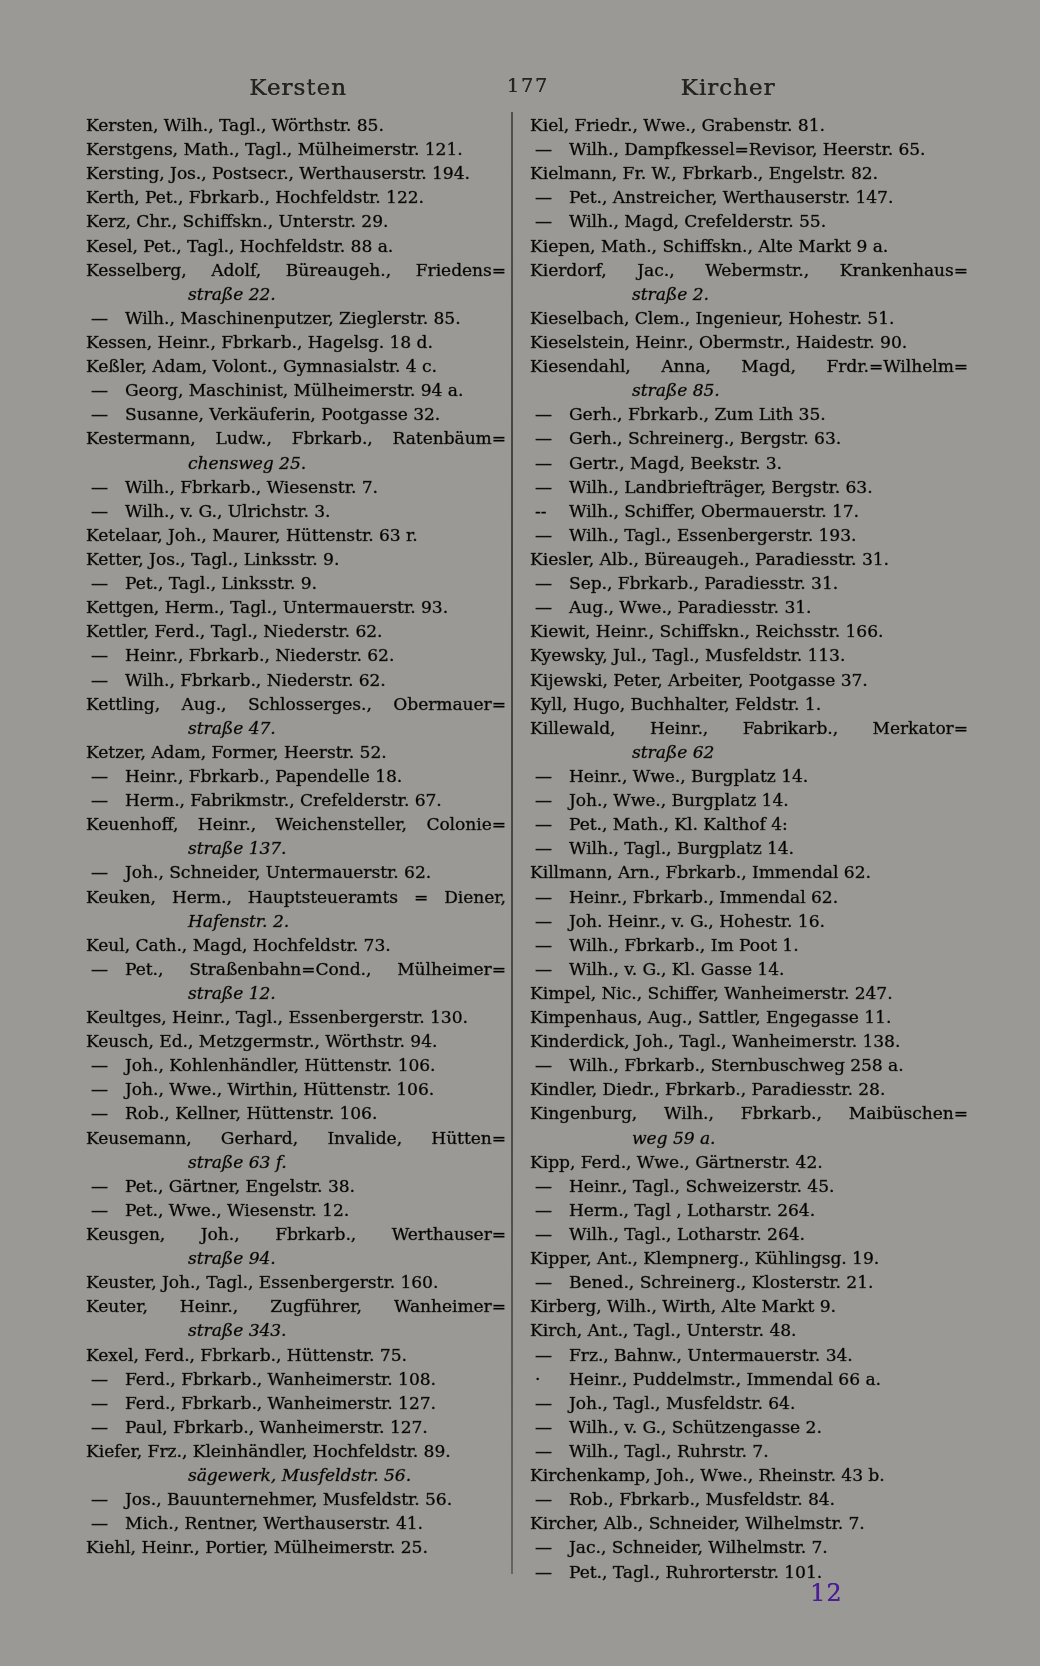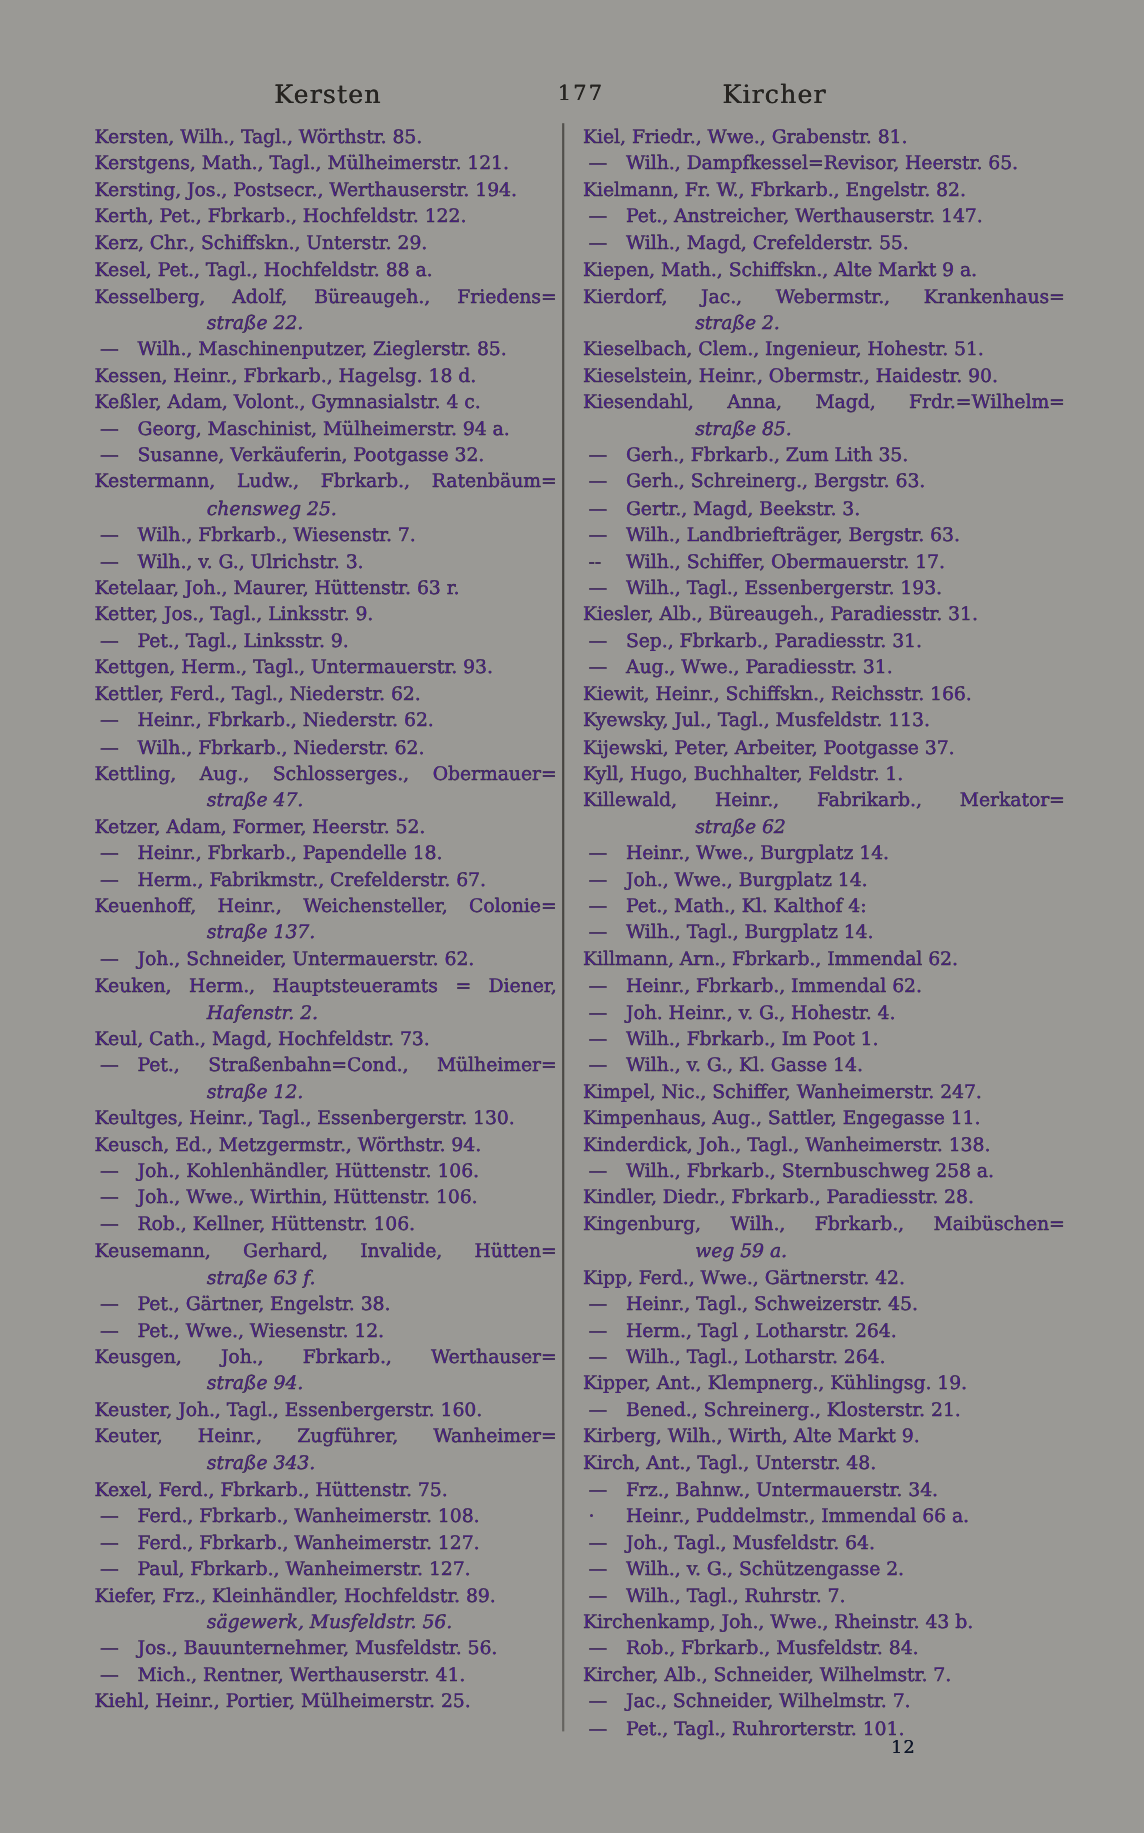--- a/index.html
+++ b/index.html
@@ -34,44 +34,44 @@
     position:absolute;transform:translateX(-50%);
     font-size:23px;font-weight:normal;letter-spacing:1px;
     text-shadow:0.4px 0 0 currentColor;
   }
   .hdr .pg{
     position:absolute;transform:translateX(-50%);
     font-size:19px;letter-spacing:2px;text-shadow:0.3px 0 0 currentColor;margin-left:20px;
   }
   .kw.l{left:298px;}
   .pg{left:508px;}
-  .kw.r{left:704px;}
+  .kw.r{left:728px;}
 
   .divider{
     position:absolute;left:511px;top:112px;width:2px;height:1462px;
     background:linear-gradient(180deg, rgba(58,56,52,0.75), rgba(58,56,52,0.9) 30%, rgba(58,56,52,0.8) 70%, rgba(58,56,52,0.55));
   }
 
   .col{
     position:absolute;top:113px;
-    color:#4c1d95;font-size:17px;
+    color:#000000;font-size:17px;
     -webkit-text-stroke:0.35px rgba(46,43,39,0.85);
     text-shadow:0.3px 0 0 rgba(46,43,39,0.45);
   }
   .col.left{left:86px;width:420px;}
   .col.right{left:530px;width:438px;}
 
   .line{height:24.12px;line-height:24.12px;white-space:nowrap;}
   .line.c{padding-left:102px;font-style:italic;}
   .line.j{white-space:normal;text-align:justify;text-align-last:justify;text-justify:inter-word;}
   .mark{display:inline-block;width:34px;padding-left:5px;}
 
   .sig{
     position:absolute;left:810px;top:1579px;
-    font-size:16px;letter-spacing:1px;color:#0f172a;
+    font-size:24px;letter-spacing:1px;color:#4c1d95;
     text-shadow:0.3px 0 0 currentColor;
   }
 </style>
 </head>
 <body>
 
 <div class="scan">
 
   <div class="hdr">
     <span class="kw l">Kersten</span>
@@ -170,21 +170,21 @@
       <div class="line e"><span>Kijewski, Peter, Arbeiter, Pootgasse 37.</span></div>
       <div class="line e"><span>Kyll, Hugo, Buchhalter, Feldstr. 1.</span></div>
       <div class="line e j"><span>Killewald, Heinr., Fabrikarb., Merkator=</span></div>
       <div class="line c"><span>straße 62</span></div>
       <div class="line d"><span class="mark">—</span><span>Heinr., Wwe., Burgplatz 14.</span></div>
       <div class="line d"><span class="mark">—</span><span>Joh., Wwe., Burgplatz 14.</span></div>
       <div class="line d"><span class="mark">—</span><span>Pet., Math., Kl. Kalthof 4:</span></div>
       <div class="line d"><span class="mark">—</span><span>Wilh., Tagl., Burgplatz 14.</span></div>
       <div class="line e"><span>Killmann, Arn., Fbrkarb., Immendal 62.</span></div>
       <div class="line d"><span class="mark">—</span><span>Heinr., Fbrkarb., Immendal 62.</span></div>
-      <div class="line d"><span class="mark">—</span><span>Joh. Heinr., v. G., Hohestr. 4.</span></div>
+      <div class="line d"><span class="mark">—</span><span>Joh. Heinr., v. G., Hohestr. 16.</span></div>
       <div class="line d"><span class="mark">—</span><span>Wilh., Fbrkarb., Im Poot 1.</span></div>
       <div class="line d"><span class="mark">—</span><span>Wilh., v. G., Kl. Gasse 14.</span></div>
       <div class="line e"><span>Kimpel, Nic., Schiffer, Wanheimerstr. 247.</span></div>
       <div class="line e"><span>Kimpenhaus, Aug., Sattler, Engegasse 11.</span></div>
       <div class="line e"><span>Kinderdick, Joh., Tagl., Wanheimerstr. 138.</span></div>
       <div class="line d"><span class="mark">—</span><span>Wilh., Fbrkarb., Sternbuschweg 258 a.</span></div>
       <div class="line e"><span>Kindler, Diedr., Fbrkarb., Paradiesstr. 28.</span></div>
       <div class="line e j"><span>Kingenburg, Wilh., Fbrkarb., Maibüschen=</span></div>
       <div class="line c"><span>weg 59 a.</span></div>
       <div class="line e"><span>Kipp, Ferd., Wwe., Gärtnerstr. 42.</span></div>

